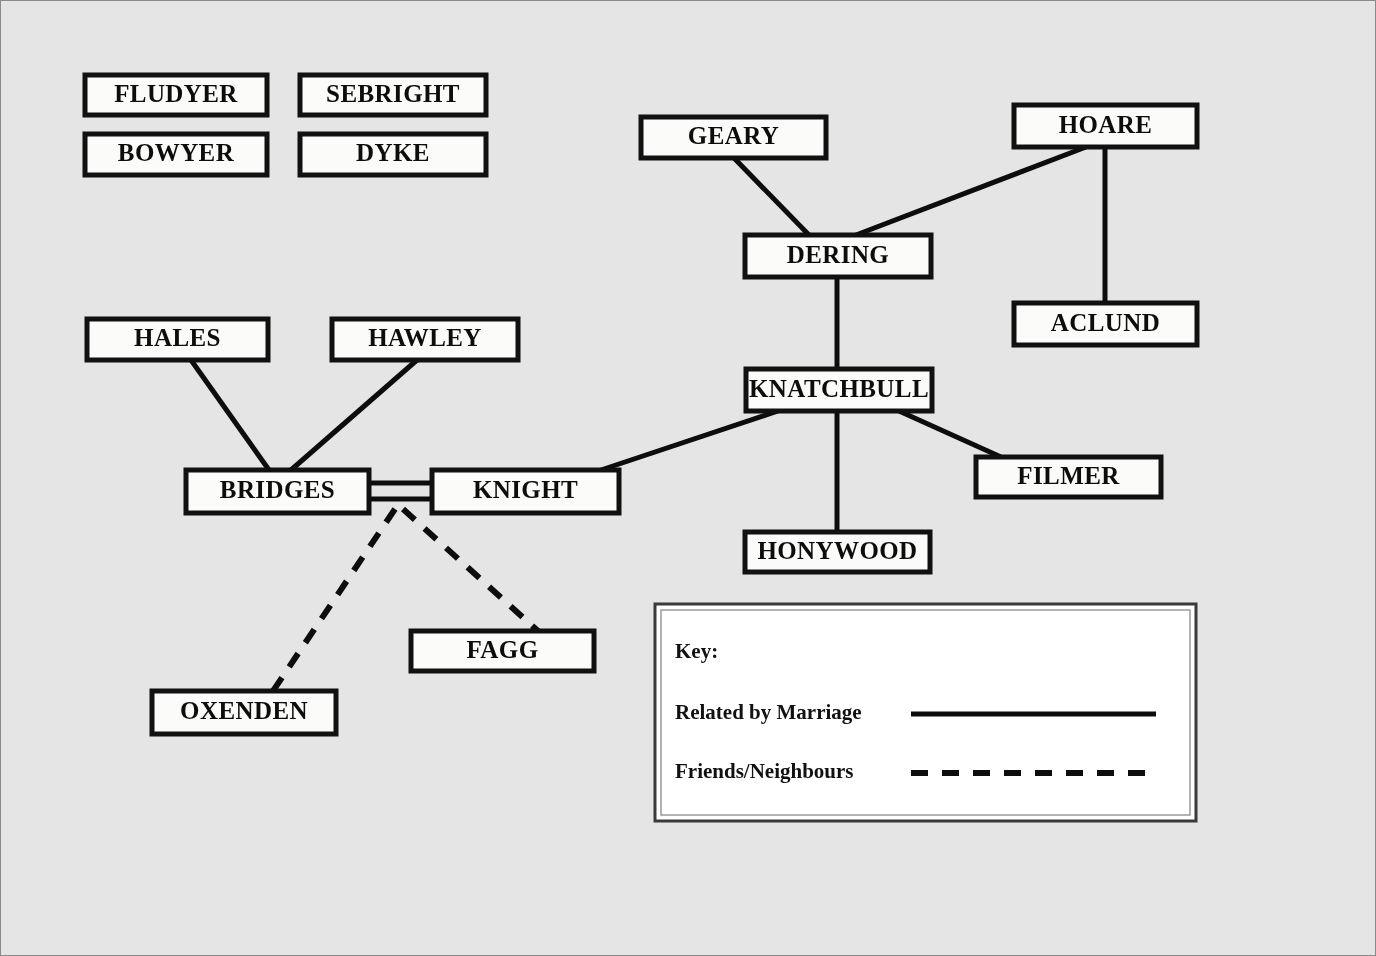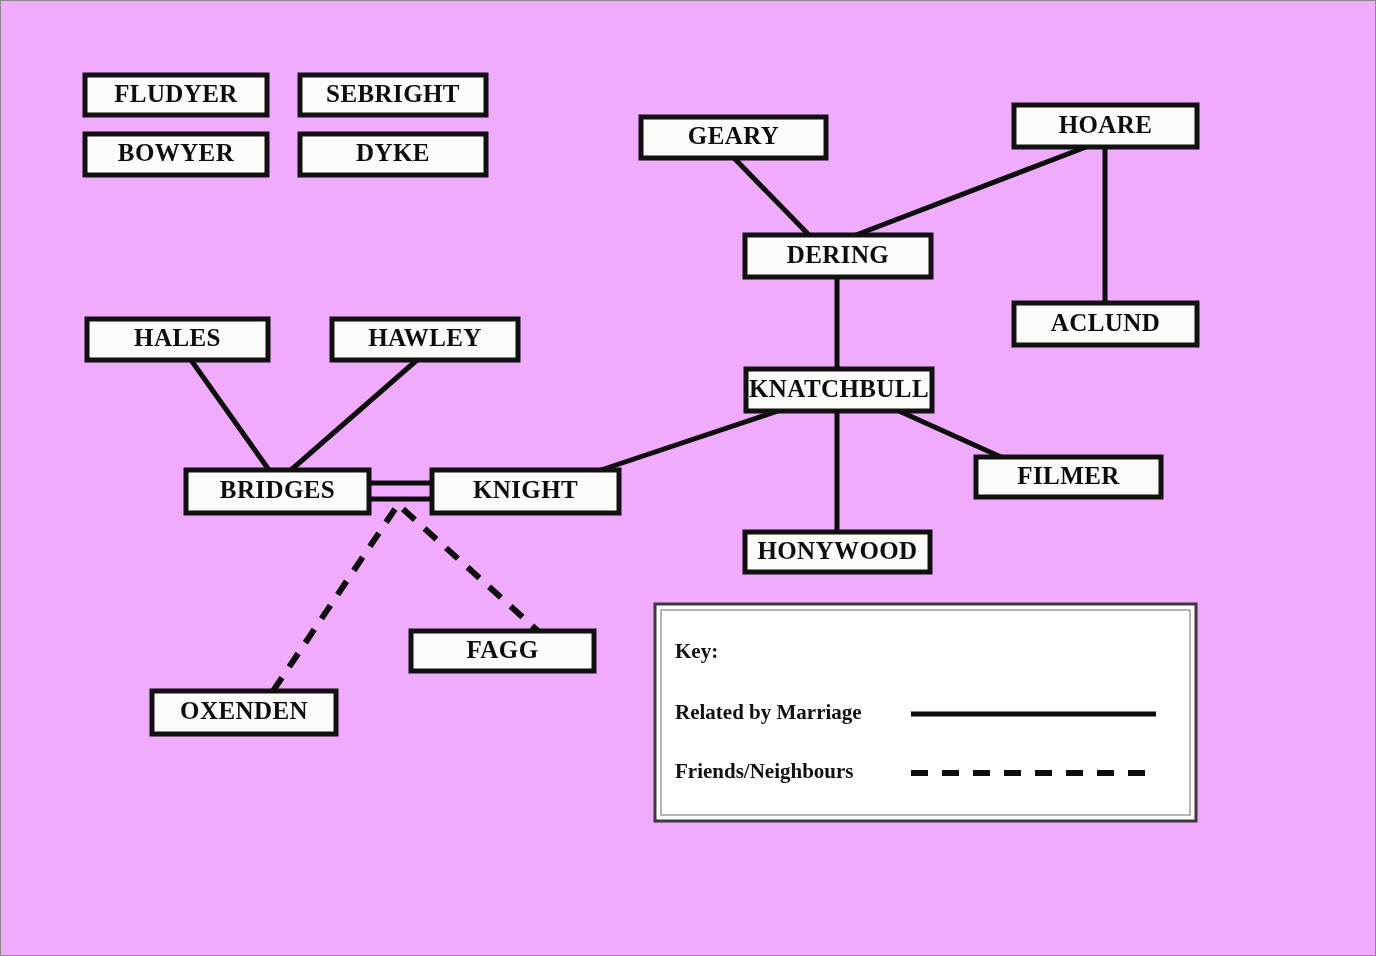--- a/index.html
+++ b/index.html
@@ -8,21 +8,21 @@
     padding: 0;
     background: #ffffff;
   }
   body {
     font-family: "Liberation Serif", "DejaVu Serif", serif;
   }
   #page {
     position: relative;
     width: 1376px;
     height: 956px;
-    background: #f0abfc;
+    background: #e5e5e5;
     box-sizing: border-box;
     border: 1px solid #8a8a8a;
     overflow: hidden;
   }
   #diagram-svg {
     position: absolute;
     left: 0;
     top: 0;
     width: 1376px;
     height: 956px;

